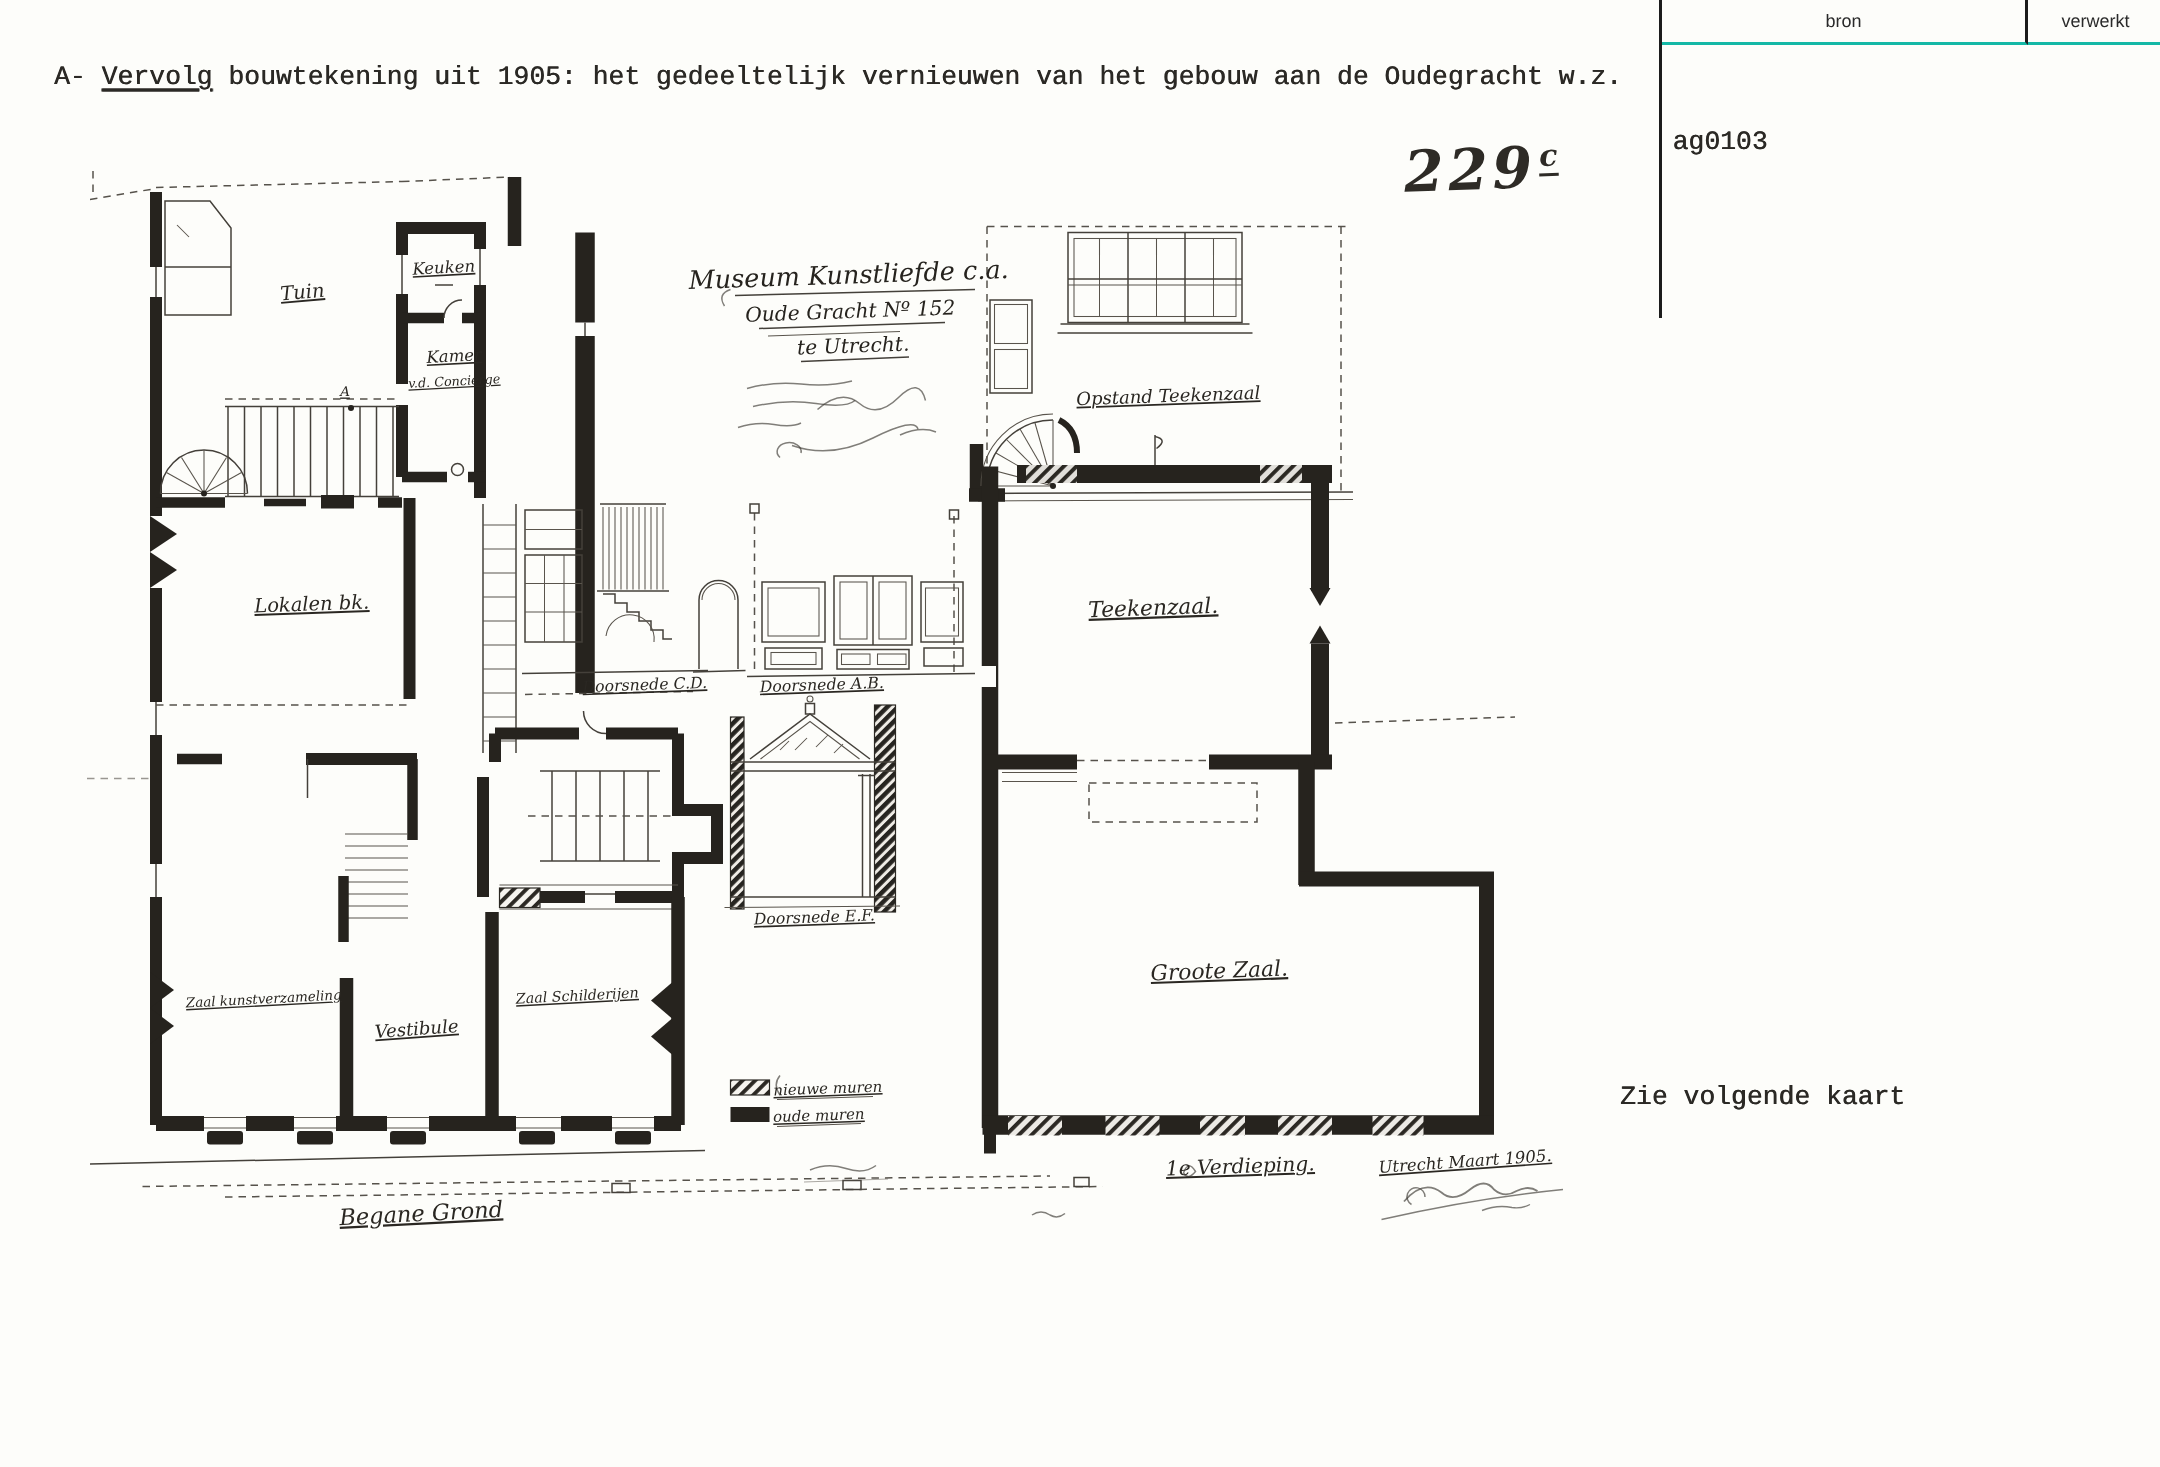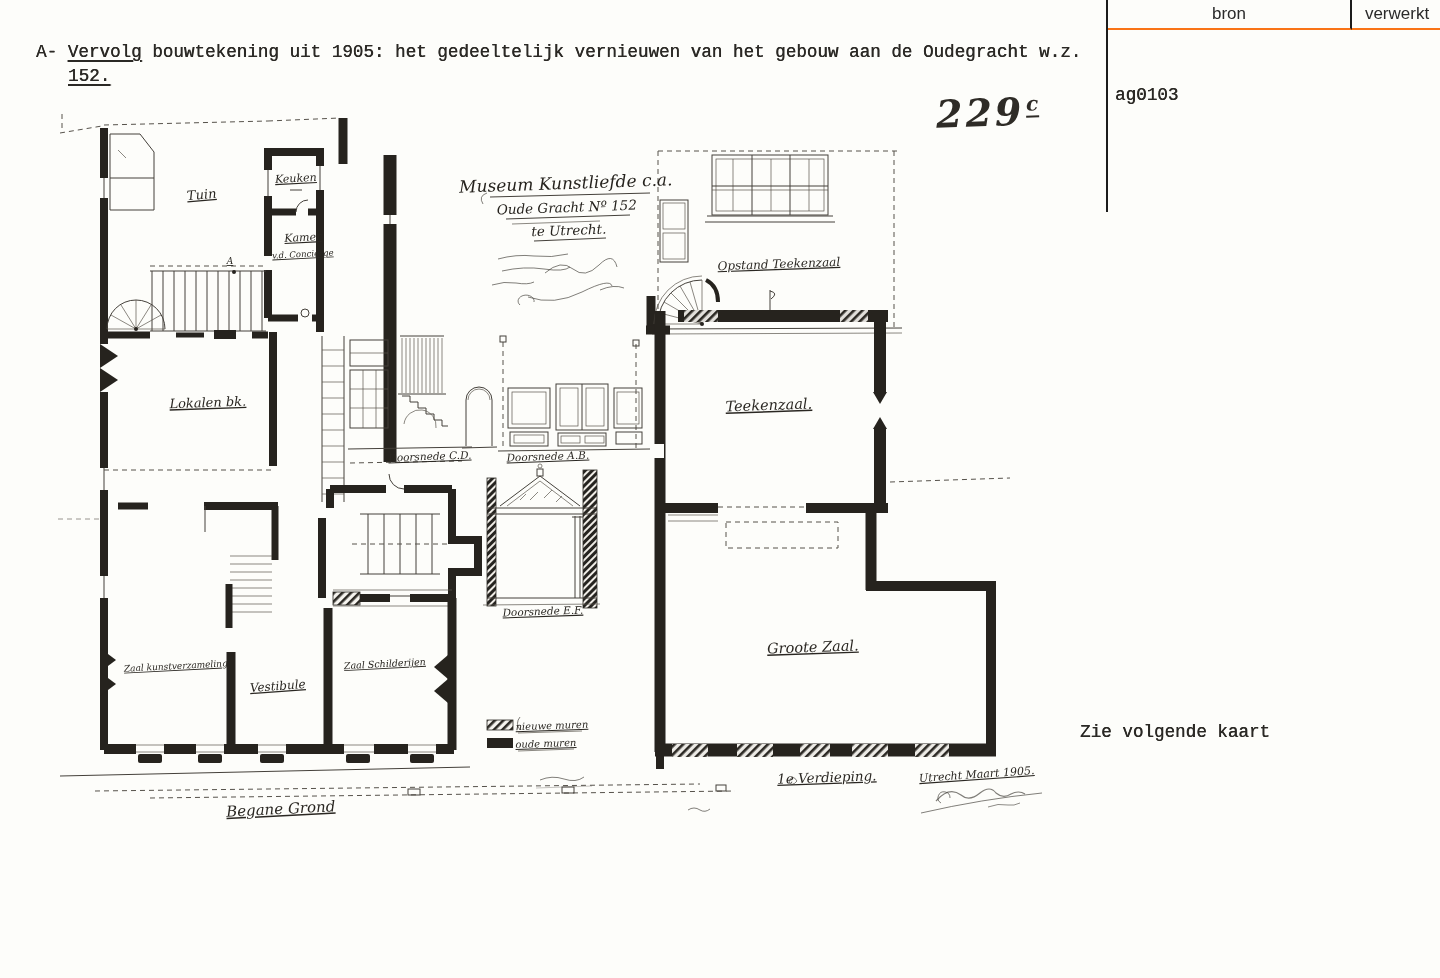--- a/index.html
+++ b/index.html
@@ -26,23 +26,23 @@
   
   .ref-table{
     position:absolute;left:1106px;top:0;width:334px;height:212px;
     border-left:2px solid #1c1c1c;
     display:grid;
     grid-template-columns:244px 1fr;
     grid-template-rows:30px 1fr;
     color:#222;
   }
   .ref-table .hcell{
-    border-bottom:2px solid #f97316;
+    border-bottom:2px solid #14b8a6;
     display:flex;align-items:center;justify-content:center;
-    font-size:17px;color:#2a2a2a;
+    font-size:12px;color:#2a2a2a;
   }
   .ref-table .c1{border-right:2px solid #1c1c1c;}
   .ref-table .bcell{padding:11px 0 0 10px;font-size:17.6px;line-height:21px;white-space:nowrap;}
   .ref-table .ind{padding-left:3ch;}
   .ref-table .vcell{padding:55px 0 0 7px;font-size:17.6px;}
   
   .dwgnum{
     position:absolute;left:936px;top:90px;
     font-family:"DejaVu Serif",serif;font-style:italic;
     color:#2e2b26;transform:rotate(-2deg);
@@ -72,21 +72,20 @@
     font-family:"DejaVu Serif",serif;font-style:italic;
     fill:#26231e;text-anchor:middle;
   }
 </style>
 </head>
 <body>
 
 <div class="type hdr">
   <span>A-</span>
   <span class="u">Vervolg</span><span> bouwtekening uit 1905: het gedeeltelijk vernieuwen van het gebouw aan de Oudegracht w.z.</span>
-  <div class="line2"><span class="u152">152.</span></div>
 </div>
 
 <div class="ref-table">
   <div class="hcell c1">bron</div>
   <div class="hcell">verwerkt</div>
   <div class="vcell type">ag0103</div>
 </div>
 
 <div class="dwgnum">
   <span class="digits">229</span><span class="sup">c</span>

